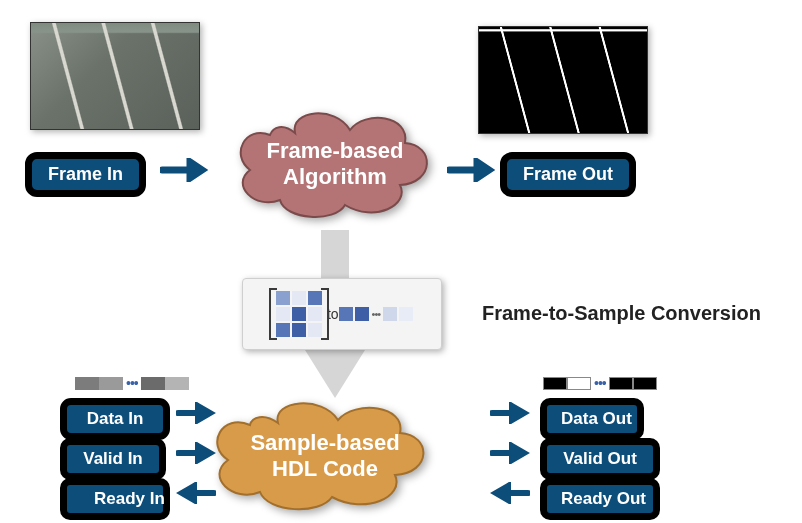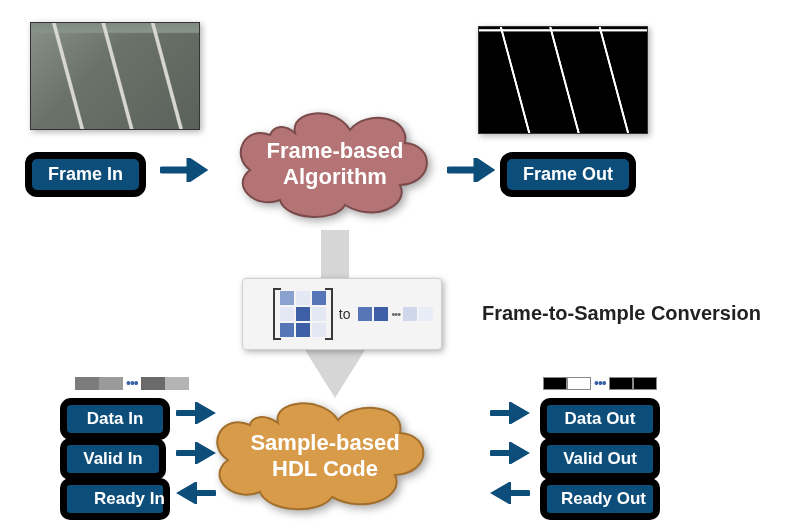--- a/index.html
+++ b/index.html
@@ -113,22 +113,22 @@
     left: 242px;
     top: 278px;
     width: 200px;
     height: 72px;
     background: #f4f4f4;
     border: 1px solid #cfcfcf;
     border-radius: 4px;
     filter: drop-shadow(2px 2px 3px rgba(0,0,0,0.3));
     display: flex;
     align-items: center;
-    justify-content: flex-end;
-    gap: 8px;
+    justify-content: center;
+    gap: 0;
     padding: 0 8px;
   }
   .conv-matrix {
     position: relative;
     width: 56px;
     height: 52px;
     display: flex;
     align-items: center;
     justify-content: center;
   }
@@ -278,21 +278,21 @@
     <div class="b wh"></div>
   <span class="dots" style="color:#3a62a8;font-size:14px;padding:0 3px;">•••</span>
   <div class="b bk"></div>
     <div class="b bk"></div>
 </div>
 
 <div class="badge badge-sm" style="position:absolute; left:60px; top:398px; width:110px;border-radius:11px;">Data In</div>
 <div class="badge badge-sm" style="position:absolute; left:60px; top:438px; width:106px;">Valid In</div>
 <div class="badge badge-sm" style="position:absolute; left:60px; top:478px; width:110px;padding-left:27px;">Ready In</div>
 
-<div class="badge badge-sm" style="position:absolute; left:540px; top:398px; width:120px;">Data Out</div>
+<div class="badge badge-sm" style="position:absolute; left:540px; top:398px; width:104px;">Data Out</div>
 <div class="badge badge-sm" style="position:absolute; left:540px; top:438px; width:120px;">Valid Out</div>
 <div class="badge badge-sm" style="position:absolute; left:540px; top:478px; width:120px;">Ready Out</div>
 
 <div class="arrow" style="left:176px; top:402px;">
   <svg width="40" height="22">
       <path d="M2 11 L26 11 M22 4 L34 11 L22 18 Z" stroke="#0d4d7a" stroke-width="6" fill="#0d4d7a" stroke-linecap="round"></path>
     </svg>
 </div>
 <div class="arrow" style="left:176px; top:442px;">
   <svg width="40" height="22">

